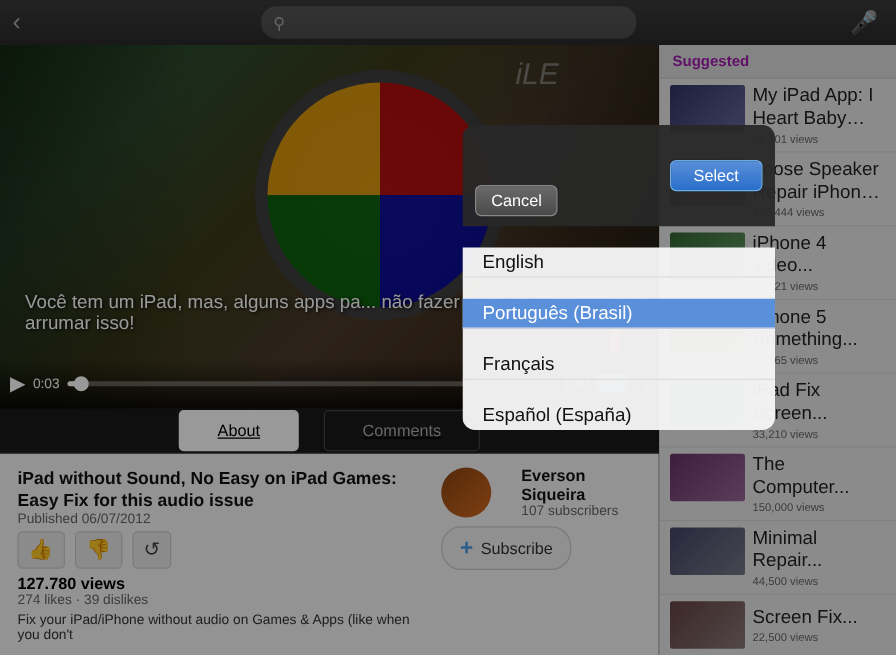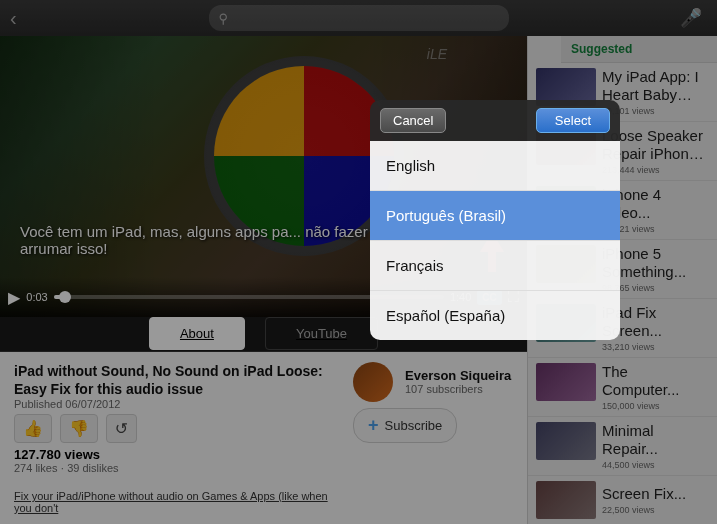--- a/index.html
+++ b/index.html
@@ -255,27 +255,26 @@
       font-weight: bold;
       color: #000000;
     }
     .likes-info {
       font-size: 11px;
       color: #666;
     }
     .description {
       font-size: 11px;
       color: #333;
-      margin-top: 16px;
-      text-decoration: underline;
+      margin-top: 4px;
     }
     .channel-row {
       display: flex;
       align-items: center;
-      gap: 12px;
+      gap: 24px;
     }
     .avatar {
       width: 40px;
       height: 40px;
       border-radius: 50%;
       background: linear-gradient(135deg, #8B4513, #D2691E);
       flex-shrink: 0;
     }
     .channel-name {
       font-size: 13px;
@@ -311,24 +310,23 @@
       background: #e8e8e8;
       border-left: 1px solid #ccc;
       overflow: hidden;
       display: flex;
       flex-direction: column;
     }
     .sidebar-header {
       padding: 6px 10px;
       font-size: 12px;
       font-weight: bold;
-      color: #15803d;
+      color: #a21caf;
       background: #ddd;
       border-bottom: 1px solid #ccc;
-      margin-left: 33px;
     }
     .suggested-item {
       display: flex;
       gap: 6px;
       padding: 5px 8px;
       border-bottom: 1px solid #d8d8d8;
       cursor: pointer;
     }
     .thumb {
       width: 60px;
@@ -394,39 +392,41 @@
       padding: 8px 10px;
     }
     .modal-cancel {
       background: linear-gradient(180deg, #6a6a6a, #4a4a4a);
       color: #fff;
       border: 1px solid #888;
       border-radius: 5px;
       padding: 4px 12px;
       font-size: 13px;
       cursor: pointer;
+      margin-top: 40px;
     }
     .modal-select {
       background: linear-gradient(180deg, #5a8fda, #2a6fca);
       color: #fff;
       border: 1px solid #6aafea;
       border-radius: 5px;
       padding: 4px 18px;
       font-size: 13px;
       cursor: pointer;
     }
     .modal-body {
       background: rgba(245,245,245,0.97);
     }
     .lang-item {
-      padding: 16px 16px;
+      padding: 3px 16px;
       font-size: 15px;
       color: #111;
       border-bottom: 1px solid #ddd;
       cursor: pointer;
+      margin-top: 17px;
     }
     .lang-item:last-child {
       border-bottom: none;
     }
     .lang-item.selected {
       background: #5a8fda;
       color: #fff;
     }
   </style>
 </head>
@@ -442,21 +442,21 @@
 
 <div class="main-content">
 
   <div class="video-section">
 
     <div class="video-player">
       <div class="video-bg">
         <div class="game-controller"></div>
         <div class="hands-overlay"></div>
 
-        <div style="position:absolute;top:10px;right:80px;color:#aaa;font-size:14px;font-style:italic;opacity:0.6;">iLE</div>
+        <div style="position:absolute;top:10px;right:80px;color:#aaa;font-size:24px;font-style:italic;opacity:0.6;">iLE</div>
       </div>
       <div class="subtitle-text">Você tem um iPad, mas, alguns apps pa...
 não fazer nenhum Som? Vamos arrumar isso!</div>
 
       <div class="arrow-annotation">
         <div class="arrow-up"></div>
         <div class="arrow-body"></div>
       </div>
 
       <div class="video-controls">
@@ -467,26 +467,26 @@
           <div class="progress-thumb"></div>
         </div>
         <span class="time-label">1:40</span>
         <span class="cc-btn">CC</span>
         <span class="fullscreen-btn">⛶</span>
       </div>
     </div>
 
     <div class="tab-bar">
       <div class="tab-item active">About</div>
-      <div class="tab-item">YouTube</div>
+      <div class="tab-item">Comments</div>
     </div>
 
     <div style="display:flex; background:#f5f5f5; flex:1; padding:10px 14px;">
       <div style="flex:1;">
-        <div class="video-title">iPad without Sound, No Sound on iPad Loose: Easy Fix for this audio issue</div>
+        <div class="video-title">iPad without Sound, No Easy on iPad Games: Easy Fix for this audio issue</div>
         <div class="published-date">Published 06/07/2012</div>
         <div class="action-buttons">
           <button class="action-btn">👍</button>
           <button class="action-btn">👎</button>
           <button class="action-btn">↺</button>
         </div>
         <div class="views-count">127.780 views</div>
         <div class="likes-info">274 likes  ·  39 dislikes</div>
         <div class="description">Fix your iPad/iPhone without audio on Games &amp; Apps (like when you don't</div>
       </div>

